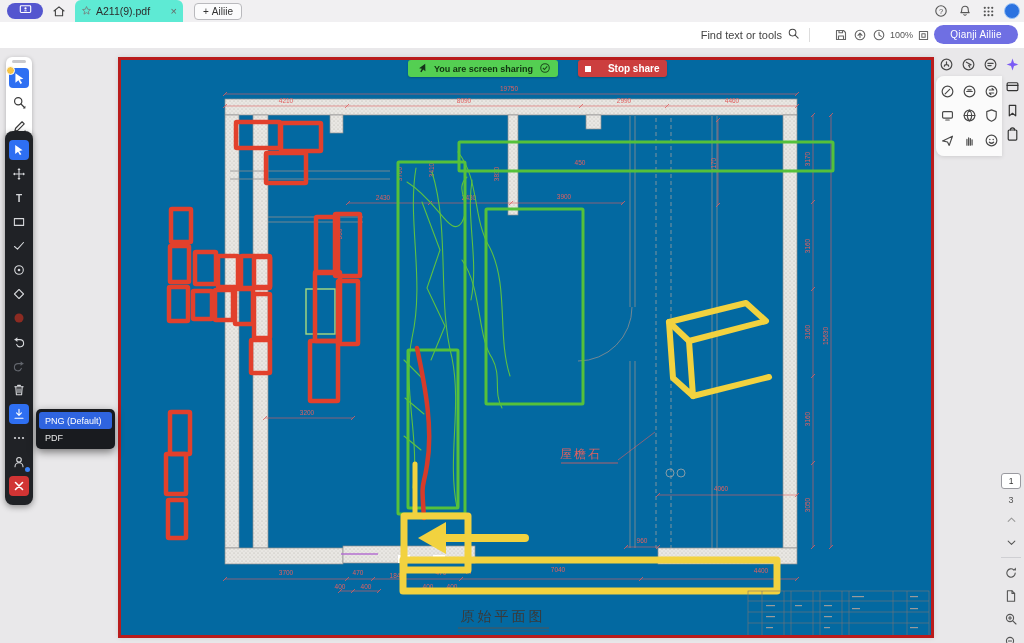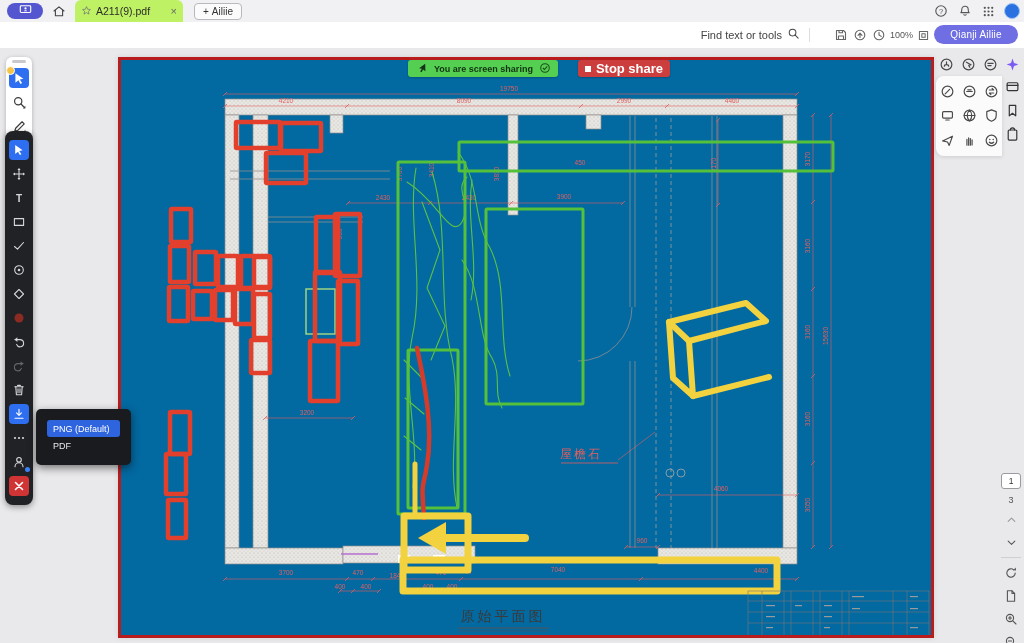--- a/index.html
+++ b/index.html
@@ -2,21 +2,21 @@
 <html><head>
 <meta charset="utf-8">
 <style>
   html,body{margin:0;padding:0;width:1024px;height:643px;overflow:hidden;
     font-family:"Liberation Sans",sans-serif;background:#e9e8ea;}
   
   .titlebar{position:absolute;left:0;top:0;width:1024px;height:22px;background:#f1f0f2;}
   .sharepill{position:absolute;left:7px;top:3px;width:36px;height:16px;border-radius:9px;background:#5456cf;
     display:flex;align-items:center;justify-content:center;}
   .homeic{position:absolute;left:52px;top:4px;}
-  .tab{position:absolute;left:75px;top:0;width:108px;height:22px;background:#bef264;border-radius:6px 6px 0 0;
+  .tab{position:absolute;left:75px;top:0;width:108px;height:22px;background:#5eead4;border-radius:6px 6px 0 0;
     display:flex;align-items:center;padding:0 6px;box-sizing:border-box;gap:4px;}
   .tabtitle{font-size:10.5px;color:#2c2c2c;flex:1;white-space:nowrap;overflow:hidden;}
   .tabx{font-size:11px;color:#666;cursor:default;}
   .createbtn{position:absolute;left:194px;top:3px;height:15px;padding:0 8px;border:1px solid #b9b9bd;border-radius:4px;
     background:#fbfbfc;font-size:10px;color:#333;display:flex;align-items:center;gap:3px;}
   .tbaricons{position:absolute;right:4px;top:2px;display:flex;align-items:center;gap:7px;height:18px;}
   .avatar{width:16px;height:16px;border-radius:50%;background:#2b72e0;border:1px solid #9cc3f5;box-sizing:border-box;}
   
   .toolbar{position:absolute;left:0;top:22px;width:1024px;height:26px;background:#ffffff;border-bottom:1px solid #e2e1e4;}
   .menus{position:absolute;left:10px;top:0;height:26px;display:flex;align-items:center;gap:18px;}
@@ -33,38 +33,38 @@
   .page{position:absolute;left:118px;top:9px;width:810px;height:575px;background:#0369a1;
     border:3px solid #b91c1c;box-shadow:0 0 5px rgba(0,0,0,.10);}
   
   .banner{position:absolute;left:408px;top:12px;display:flex;gap:20px;align-items:center;}
   .bgreen{height:17px;background:#54cf52;border-radius:3px;display:flex;align-items:center;gap:6px;padding:0 7px;
     box-shadow:0 1px 2px rgba(0,0,0,.2);}
   .btext{font-size:9px;color:#113311;font-weight:bold;}
   .bstop{height:17px;background:#cc3e3e;border-radius:3px;display:flex;align-items:center;gap:5px;padding:0 7px;
     box-shadow:0 1px 2px rgba(0,0,0,.2);}
   .stopsq{width:6px;height:6px;background:#fff;}
-  .stoptext{font-size:13px;color:#fff;font-weight:bold;}
+  .stoptext{font-size:10px;color:#fff;font-weight:bold;margin-left:12px;}
   
   .quickbar{position:absolute;left:6px;top:9px;width:26px;background:#fff;border-radius:6px;
     box-shadow:0 1px 4px rgba(0,0,0,.25);display:flex;flex-direction:column;align-items:center;padding:3px 0 6px;gap:4px;}
   .qhandle{width:14px;height:3px;border-radius:2px;background:#c9c9cd;margin-bottom:1px;}
   .qitem{width:20px;height:20px;border-radius:4px;display:flex;align-items:center;justify-content:center;position:relative;}
   .qsel{background:#2e6ff2;}
   .qbadge{position:absolute;left:-3px;top:-2px;width:7px;height:7px;border-radius:50%;background:#f6c445;border:1px solid #fff;}
   
   .darkbar{position:absolute;left:5px;top:83px;width:28px;background:#202226;border-radius:8px;
     box-shadow:0 2px 6px rgba(0,0,0,.4);display:flex;flex-direction:column;align-items:center;padding:9px 0;gap:4px;}
   .ditem{width:20px;height:20px;border-radius:4px;display:flex;align-items:center;justify-content:center;position:relative;}
   .dsel{background:#2e6ff2;}
   .dclose{background:#d13434;}
   .pbadge{position:absolute;right:-1px;bottom:0;width:5px;height:5px;border-radius:50%;background:#3b82f6;}
   
   .ctxmenu{position:absolute;left:36px;top:361px;width:73px;background:#191b1f;border-radius:5px;
-    box-shadow:0 3px 8px rgba(0,0,0,.5);padding:11px;z-index:30;}
+    box-shadow:0 3px 8px rgba(0,0,0,.5);padding:3px;z-index:30;}
   .ctxitem{height:17px;border-radius:3px;display:flex;align-items:center;padding:0 6px;font-size:9px;color:#e8e8e8;}
   .ctxsel{background:#2f64df;color:#fff;}
   
   .railtop{position:absolute;left:938px;top:8px;display:flex;gap:5px;}
   .railpanel{position:absolute;left:936px;top:28px;width:66px;height:74px;background:rgba(252,252,252,.94);
     border-radius:8px 0 0 8px;box-shadow:0 1px 4px rgba(0,0,0,.12);display:flex;flex-direction:column;
     justify-content:space-around;padding:3px 0;}
   .railrow{display:flex;justify-content:space-around;}
   .railside{position:absolute;left:1004px;top:30px;display:flex;flex-direction:column;gap:7px;}
   .iconbtn{width:17px;height:17px;display:flex;align-items:center;justify-content:center;border-radius:4px;}

